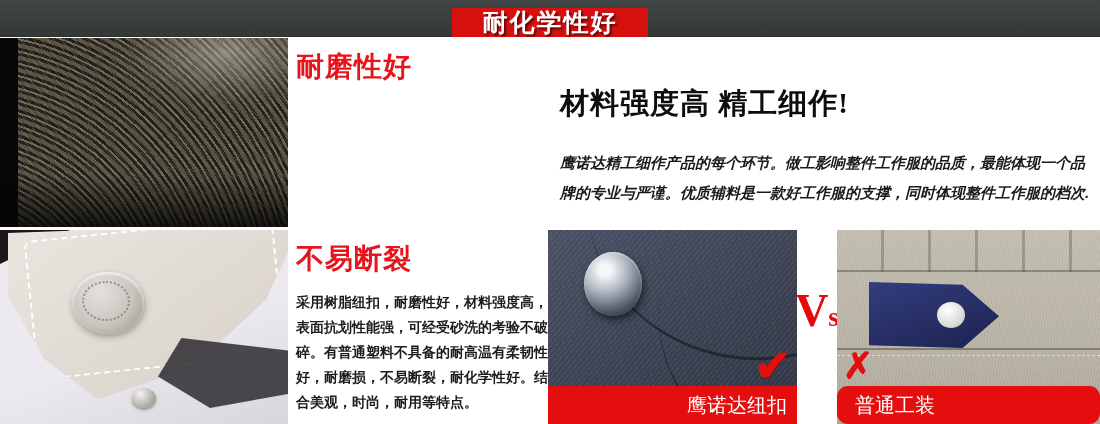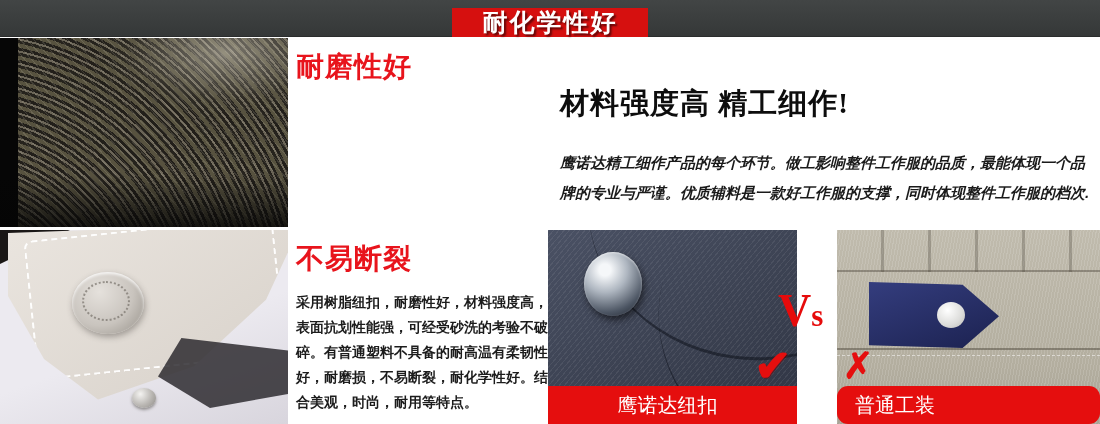--- a/index.html
+++ b/index.html
@@ -85,27 +85,27 @@
   .photo-plain .tab { position:absolute; left:32px; top:52px; width:130px; height:66px;
             background:linear-gradient(160deg,#343d7e,#232a5e 70%,#1b2150);
             clip-path:polygon(0 0, 72% 4%, 100% 52%, 72% 100%, 0 96%);
             box-shadow:2px 4px 6px rgba(60,55,45,.5); }
   .photo-plain .tab-snap { position:absolute; left:68px; top:20px; width:28px; height:26px; border-radius:50%;
             background:radial-gradient(circle at 38% 32%, #ffffff, #dcdcda 60%, #b8b8b4); }
 
   
   .strip { position:absolute; left:0; bottom:0; width:100%; height:38px; background:var(--strip-red,#e50e0e);
             color:#fff; font-family:"Liberation Serif", serif; font-size:20px; line-height:38px; }
-  .strip.right-align { text-align:center; padding-right:10px; }
+  .strip.right-align { text-align:right; padding-right:10px; }
   .strip.left-align  { text-align:left; padding-left:18px;border-radius:11px; }
   .mark { position:absolute; color:var(--strip-red,#e50e0e); font-weight:bold; line-height:1; }
   .check-mark { right:6px; bottom:36px; font-size:44px; text-shadow:1px 1px 0 rgba(120,0,0,.4); }
   .cross-mark { left:6px; bottom:40px; font-size:36px; }
-  .vs { position:absolute; left:778px; top:284px; width:44px; text-align:center;
-            color:#e60b0b; font-family:"Liberation Serif", serif; font-weight:bold; font-size:31px; }
+  .vs { position:absolute; left:795px; top:284px; width:44px; text-align:center;
+            color:#e60b0b; font-family:"Liberation Serif", serif; font-weight:bold; font-size:27px; }
   .vs::first-letter { font-size:46px; }
 </style>
 </head>
 <body>
 
 <div class="page">
 
   <div class="topbar">
     <div class="banner"></div>
     <div class="title">耐化学性好</div>

